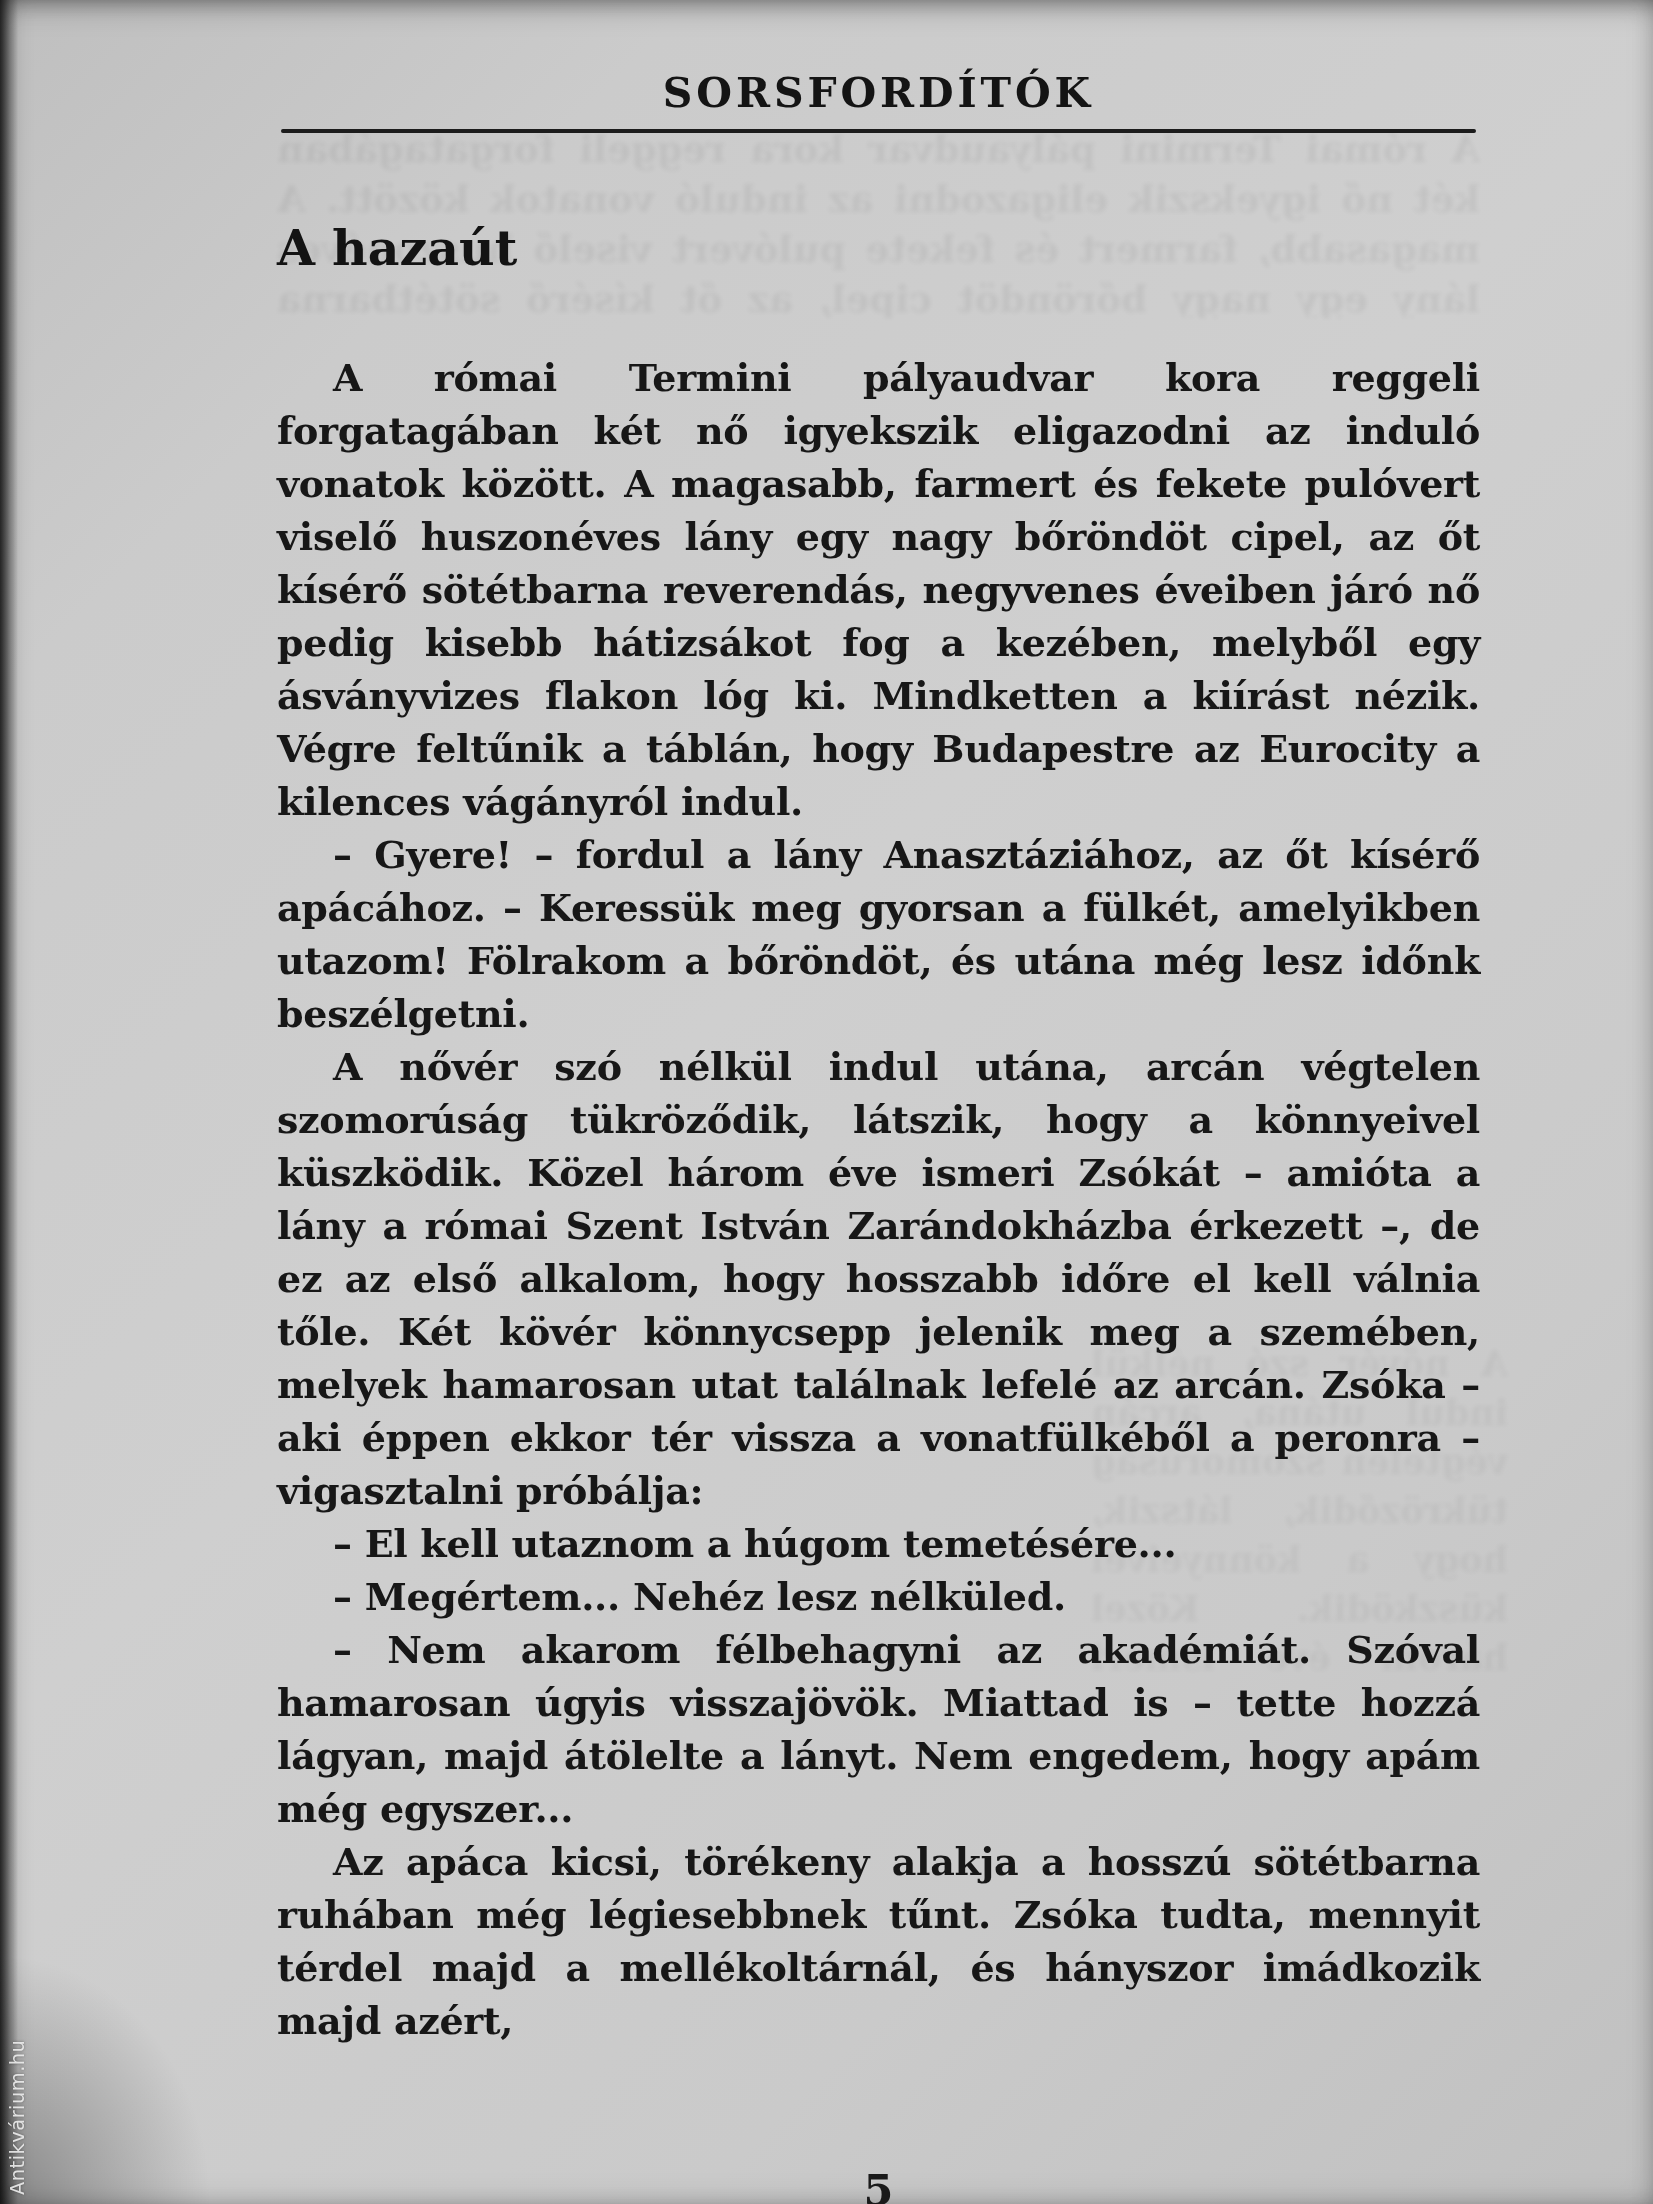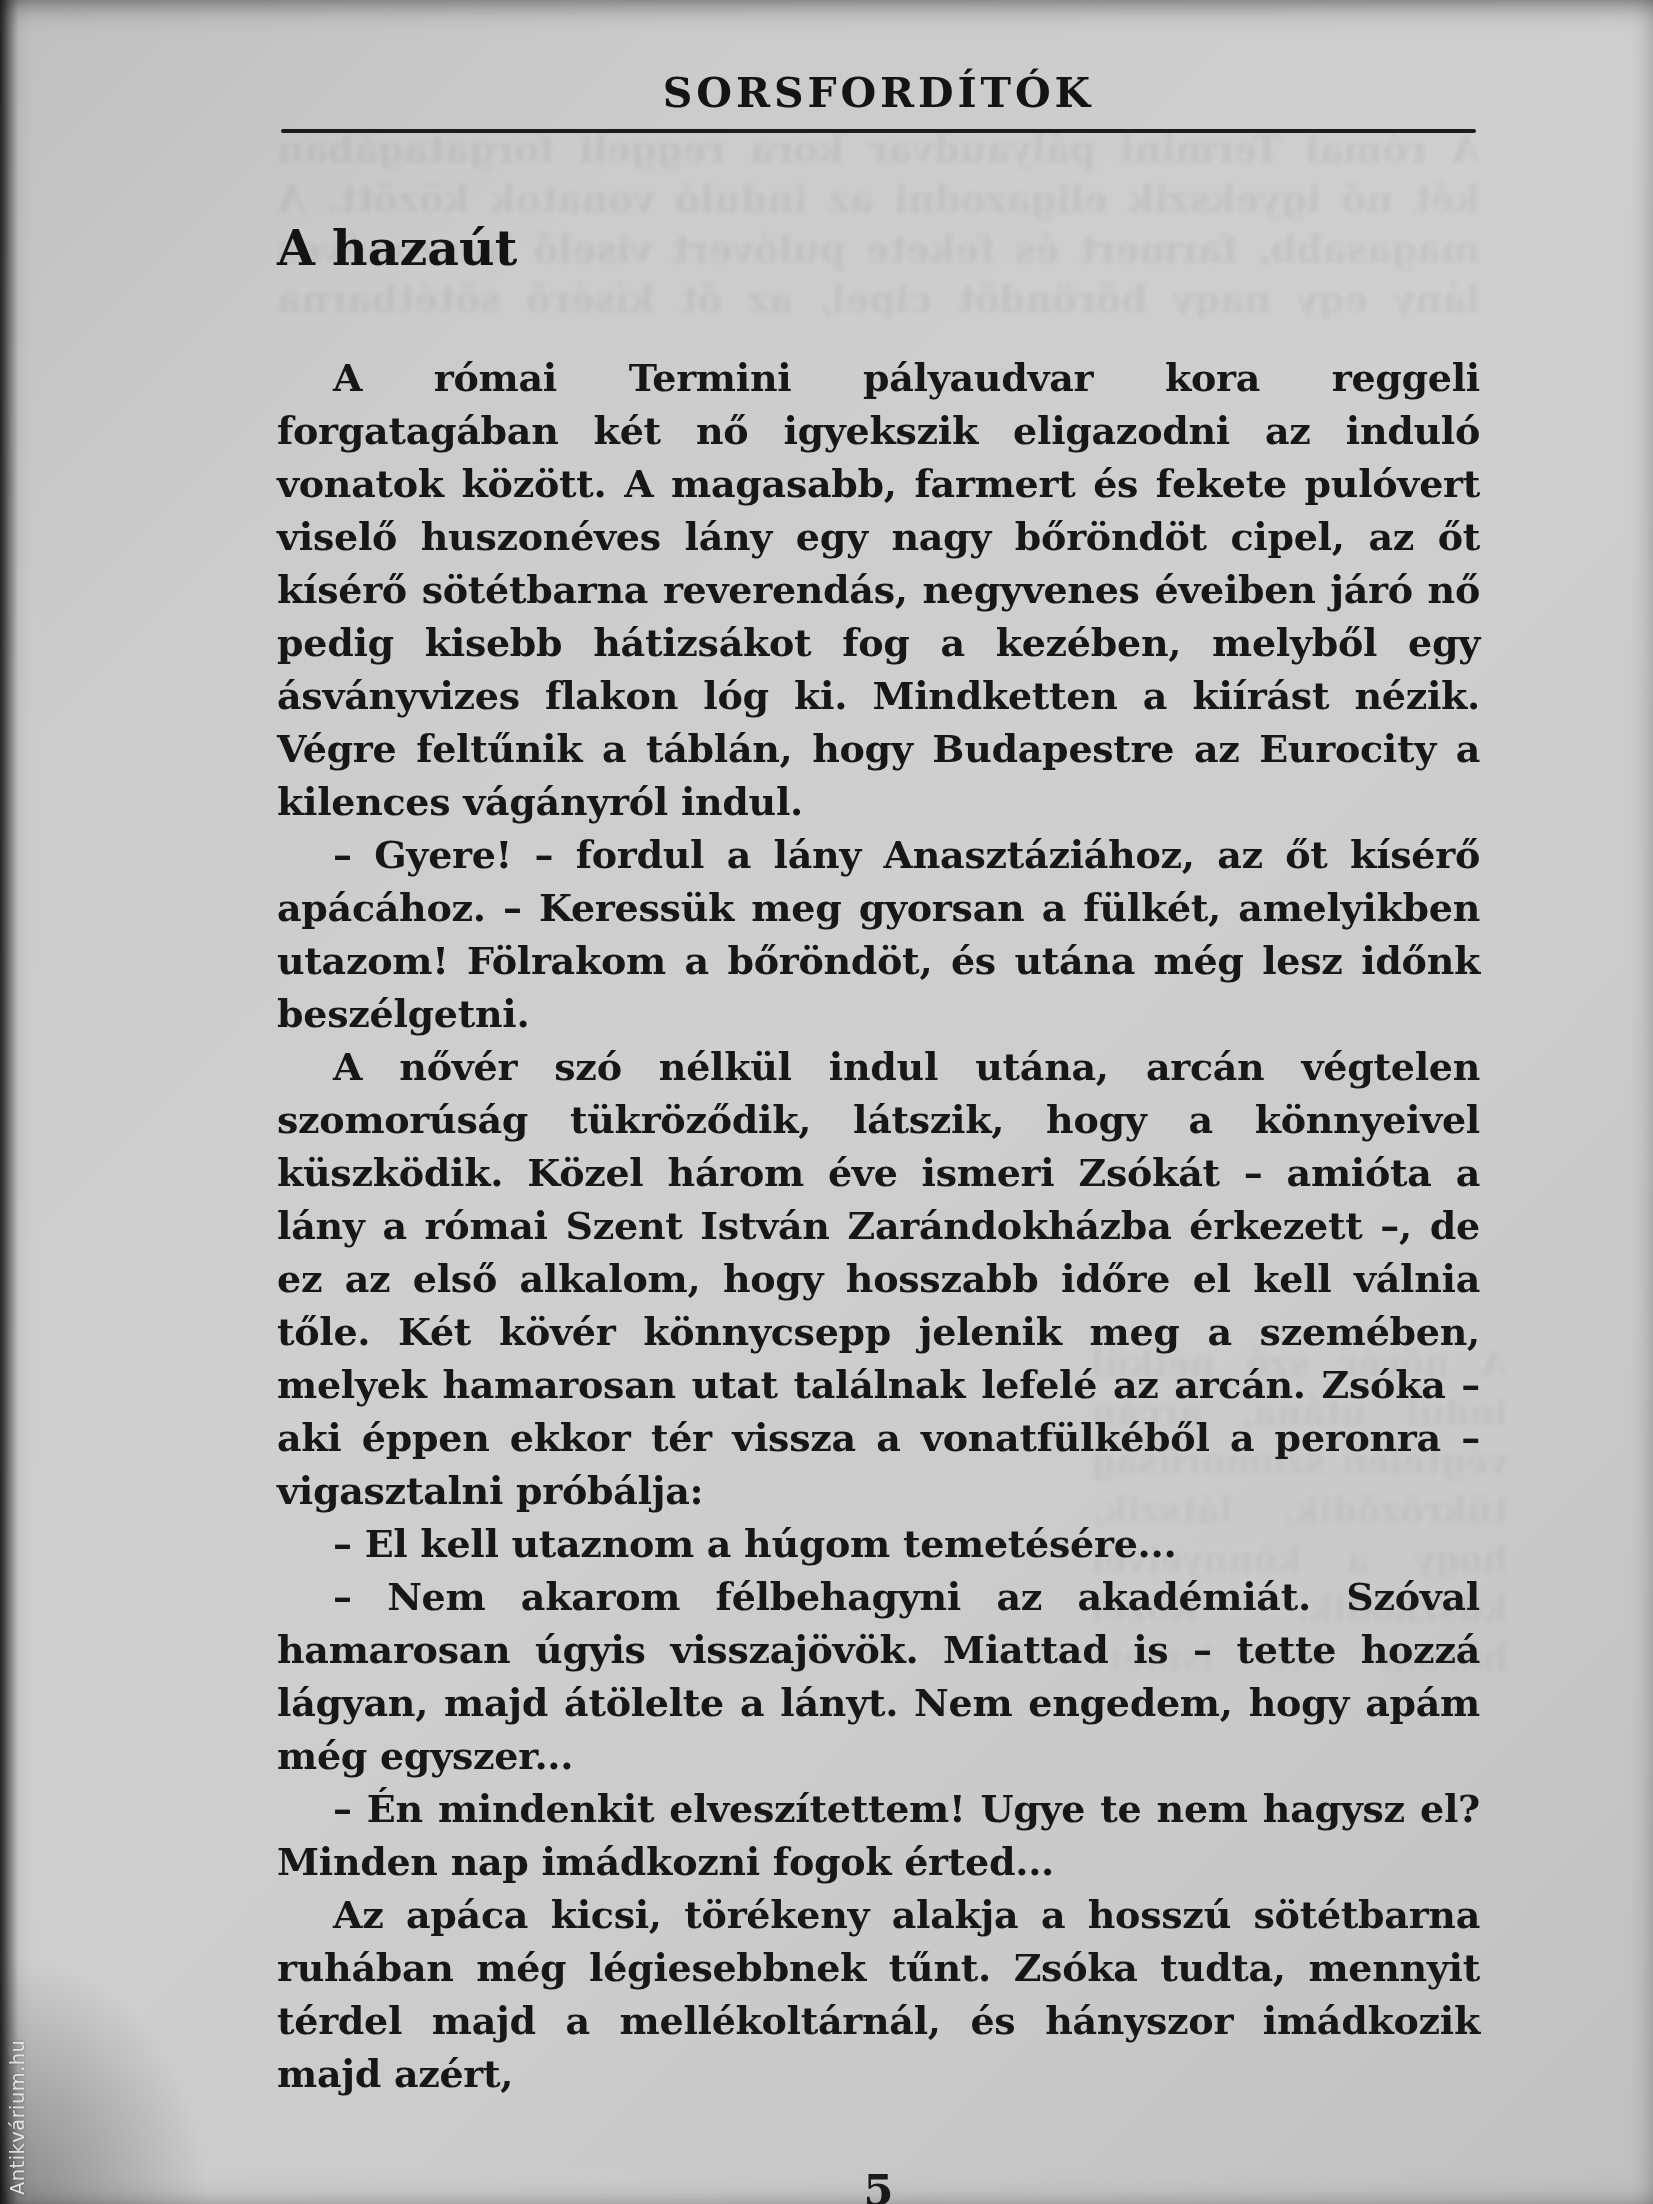--- a/index.html
+++ b/index.html
@@ -168,22 +168,22 @@
 
     <div class="header-rule"></div>
 
     <h1 class="chapter-title">A hazaút</h1>
 
     <div class="body-text" id="body-text">
         <p>A római Termini pályaudvar kora reggeli forgatagában két nő igyekszik eligazodni az induló vonatok között. A magasabb, farmert és fekete pulóvert viselő huszonéves lány egy nagy bőröndöt cipel, az őt kísérő sötétbarna reverendás, negyvenes éveiben járó nő pedig kisebb hátizsákot fog a kezében, melyből egy ásványvizes flakon lóg ki. Mindketten a kiírást nézik. Végre feltűnik a táblán, hogy Budapestre az Eurocity a kilences vágányról indul.</p>
         <p>– Gyere! – fordul a lány Anasztáziához, az őt kísérő apácához. – Keressük meg gyorsan a fülkét, amelyikben utazom! Fölrakom a bőröndöt, és utána még lesz időnk beszélgetni.</p>
         <p>A nővér szó nélkül indul utána, arcán végtelen szomorúság tükröződik, látszik, hogy a könnyeivel küszködik. Közel három éve ismeri Zsókát – amióta a lány a római Szent István Zarándokházba érkezett –, de ez az első alkalom, hogy hosszabb időre el kell válnia tőle. Két kövér könnycsepp jelenik meg a szemében, melyek hamarosan utat találnak lefelé az arcán. Zsóka – aki éppen ekkor tér vissza a vonatfülkéből a peronra – vigasztalni próbálja:</p>
         <p>– El kell utaznom a húgom temetésére...</p>
+        <p>– Megértem... Nehéz lesz nélküled.</p>
         <p>– Nem akarom félbehagyni az akadémiát. Szóval hamarosan úgyis visszajövök. Miattad is – tette hozzá lágyan, majd átölelte a lányt. Nem engedem, hogy apám még egyszer...</p>
-        <p>– Én mindenkit elveszítettem! Ugye te nem hagysz el? Minden nap imádkozni fogok érted...</p>
         <p>Az apáca kicsi, törékeny alakja a hosszú sötétbarna ruhában még légiesebbnek tűnt. Zsóka tudta, mennyit térdel majd a mellékoltárnál, és hányszor imádkozik majd azért,</p>
       </div>
 
     <div class="page-number">5</div>
   </div>
 
   <div class="watermark">Antikvárium.hu</div>
 </div>
 
 

